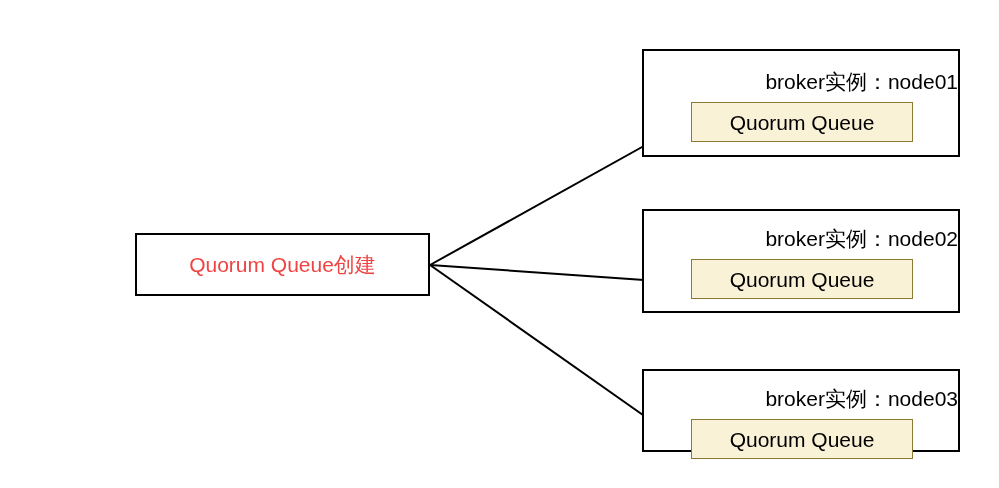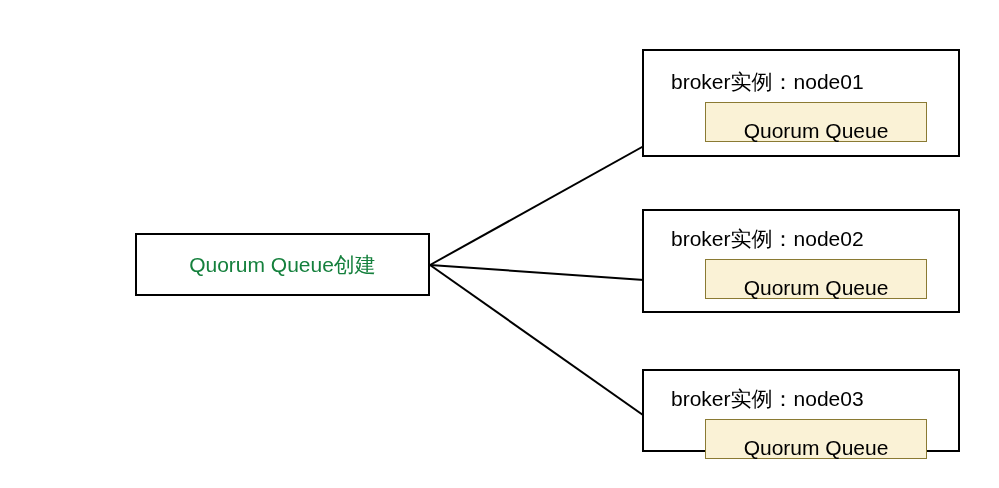--- a/index.html
+++ b/index.html
@@ -33,21 +33,21 @@
     height: 63px;
     box-sizing: border-box;
     border: 2px solid #000000;
     background: #ffffff;
     display: flex;
     align-items: center;
     justify-content: center;
   }
   .source-node .node-label {
     font-size: 21px;
-    color: #15803d;
+    color: #ef4444;
     line-height: 1;
     white-space: nowrap;
   }
 
   
   .broker-box {
     position: absolute;
     left: 642px;
     width: 318px;
     box-sizing: border-box;
@@ -55,42 +55,42 @@
     background: #ffffff;
   }
   .broker-box.b1 { top: 49px;  height: 108px; }
   .broker-box.b2 { top: 209px; height: 104px; }
   .broker-box.b3 { top: 369px; height: 83px; }
 
   .broker-title {
     position: absolute;
     left: 0;
     right: 0;
-    text-align: left;
+    text-align: right;
     font-size: 21px;
     color: #000000;
     white-space: nowrap;
     line-height: 1;
     padding-left: 27px;
   }
   .broker-box.b1 .broker-title { top: 20px; }
   .broker-box.b2 .broker-title { top: 17px; }
   .broker-box.b3 .broker-title { top: 17px; }
 
   
   .queue-box {
     position: absolute;
-    left: 61px;
+    left: 47px;
     width: 222px;
     height: 40px;
     box-sizing: border-box;
     border: 1.5px solid #8a7a33;
     background: #faf2d6;
     display: flex;
-    align-items: flex-end;
+    align-items: center;
     justify-content: center;
   }
   .broker-box.b1 .queue-box { top: 51px; }
   .broker-box.b2 .queue-box { top: 48px; }
   .broker-box.b3 .queue-box { top: 48px; }
 
   .queue-label {
     font-size: 21px;
     color: #000000;
     line-height: 1;

